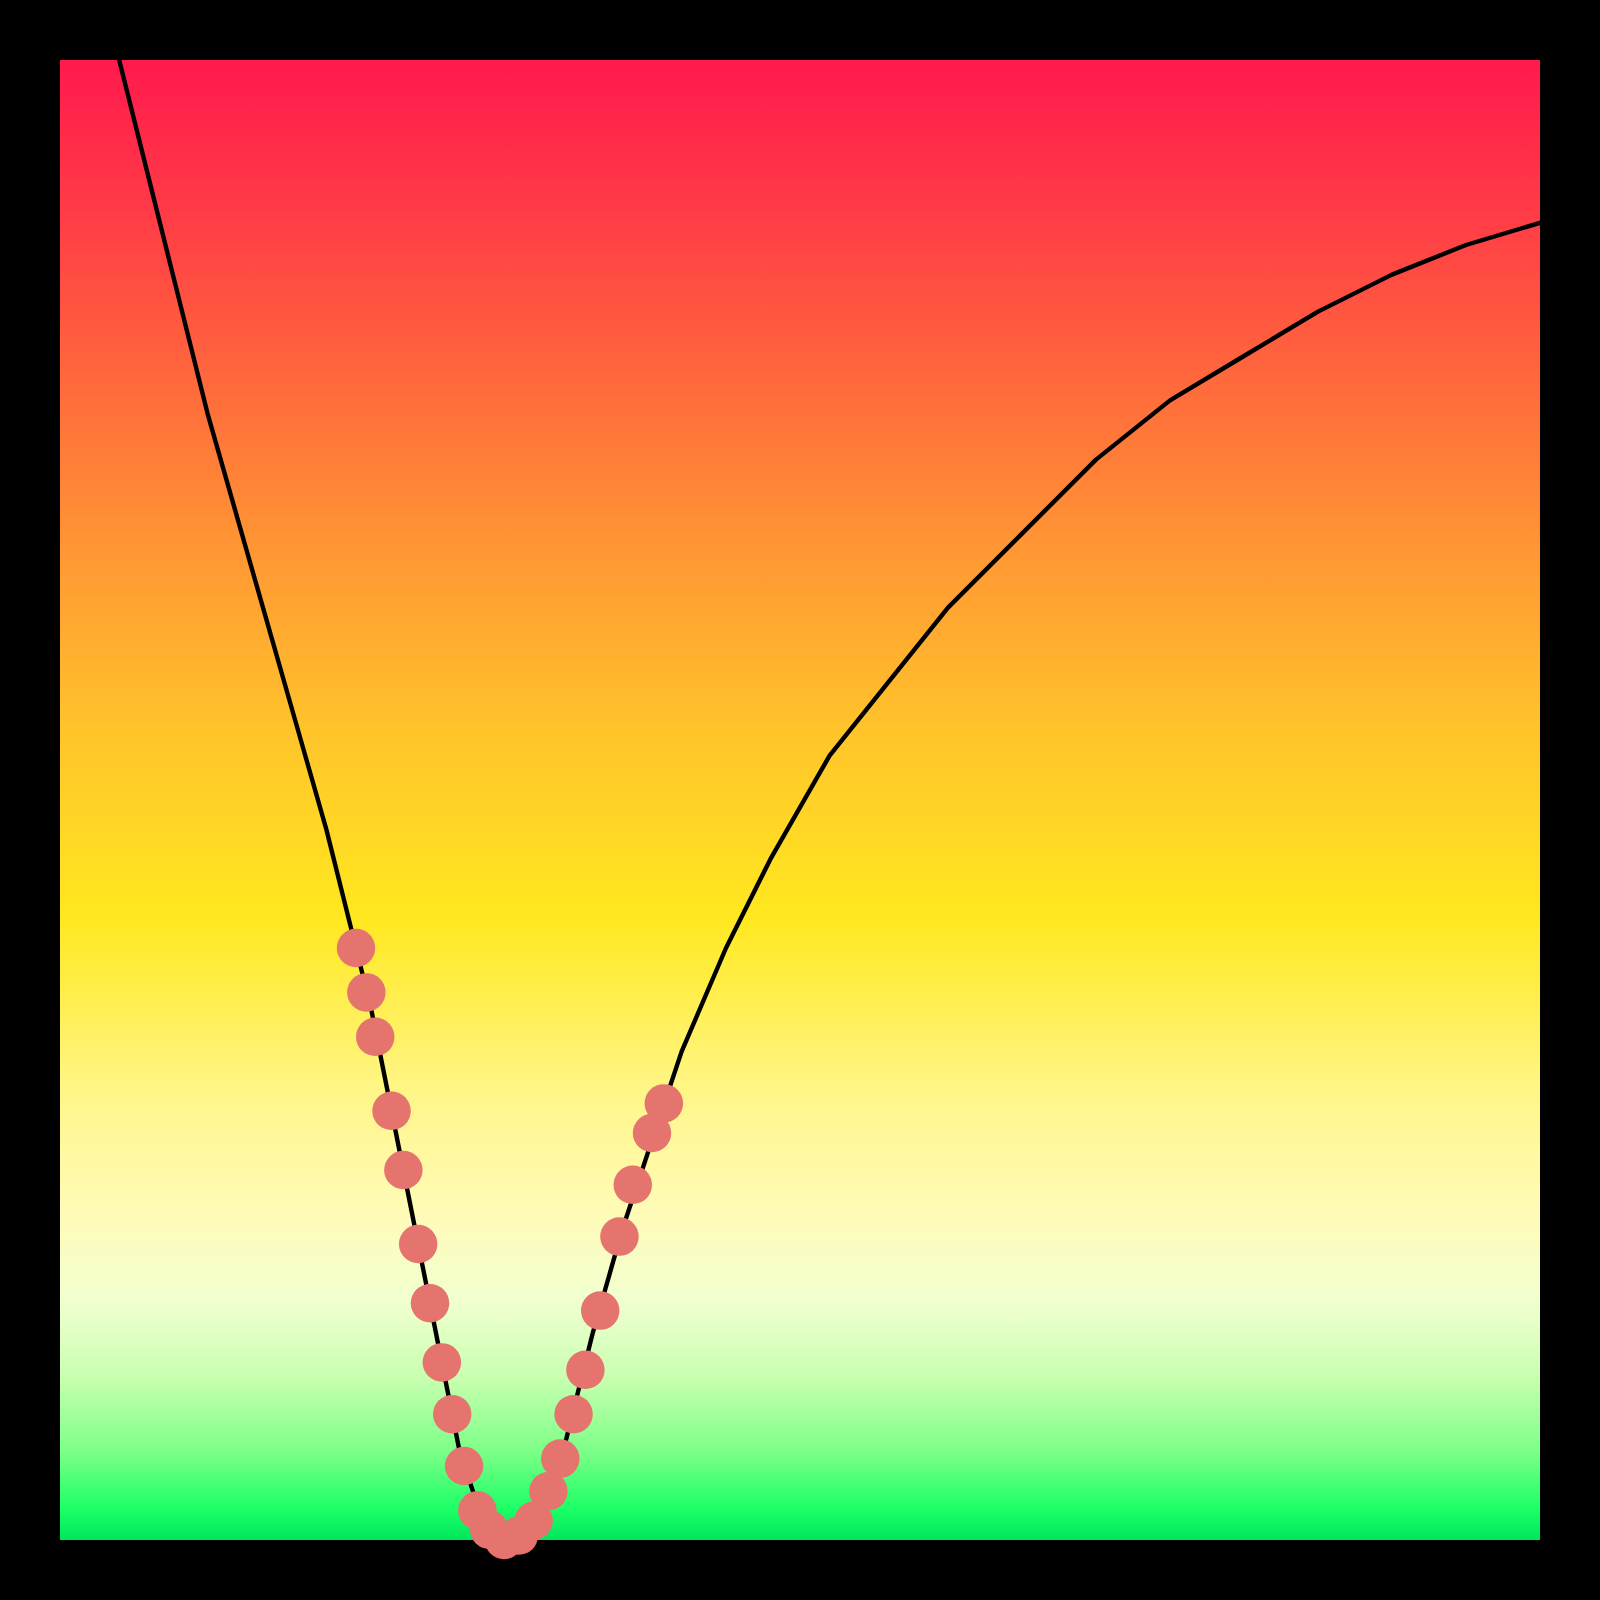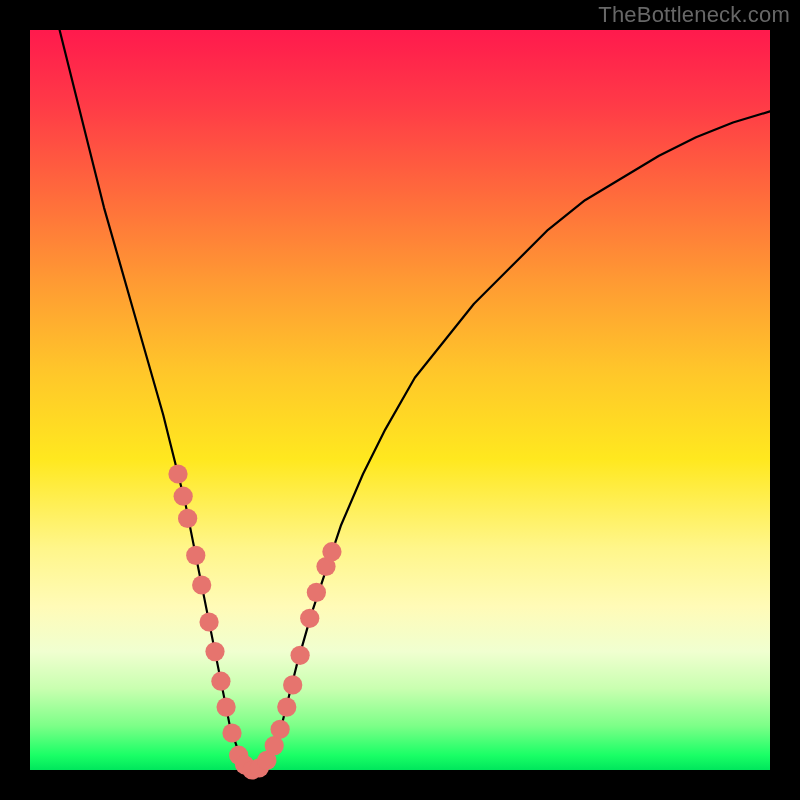--- a/index.html
+++ b/index.html
@@ -85,14 +85,13 @@
         <circle cx="280.12" cy="729.30" r="9.62" fill="#e6746e"></circle>
         <circle cx="286.78" cy="707.10" r="9.62" fill="#e6746e"></circle>
         <circle cx="292.70" cy="684.90" r="9.62" fill="#e6746e"></circle>
         <circle cx="300.10" cy="655.30" r="9.62" fill="#e6746e"></circle>
         <circle cx="309.72" cy="618.30" r="9.62" fill="#e6746e"></circle>
         <circle cx="316.38" cy="592.40" r="9.62" fill="#e6746e"></circle>
         <circle cx="326.00" cy="566.50" r="9.62" fill="#e6746e"></circle>
         <circle cx="331.92" cy="551.70" r="9.62" fill="#e6746e"></circle>
       </g>
   </svg>
-  <div class="watermark">TheBottleneck.com</div>
 </div>
 
 </body></html>

